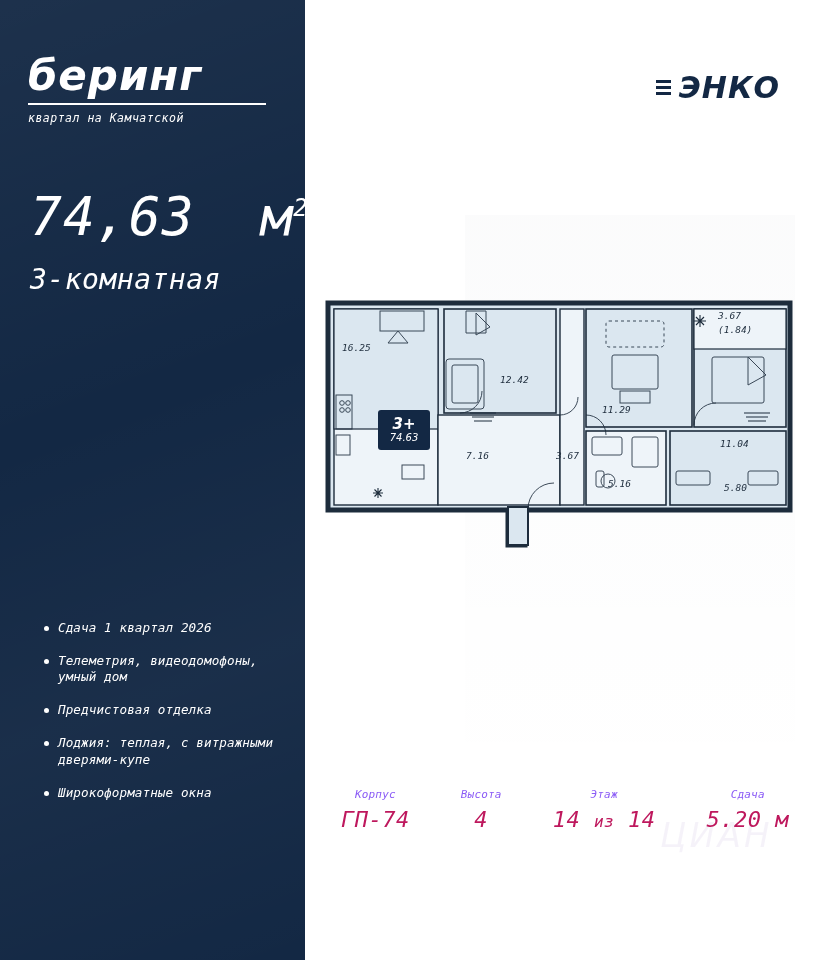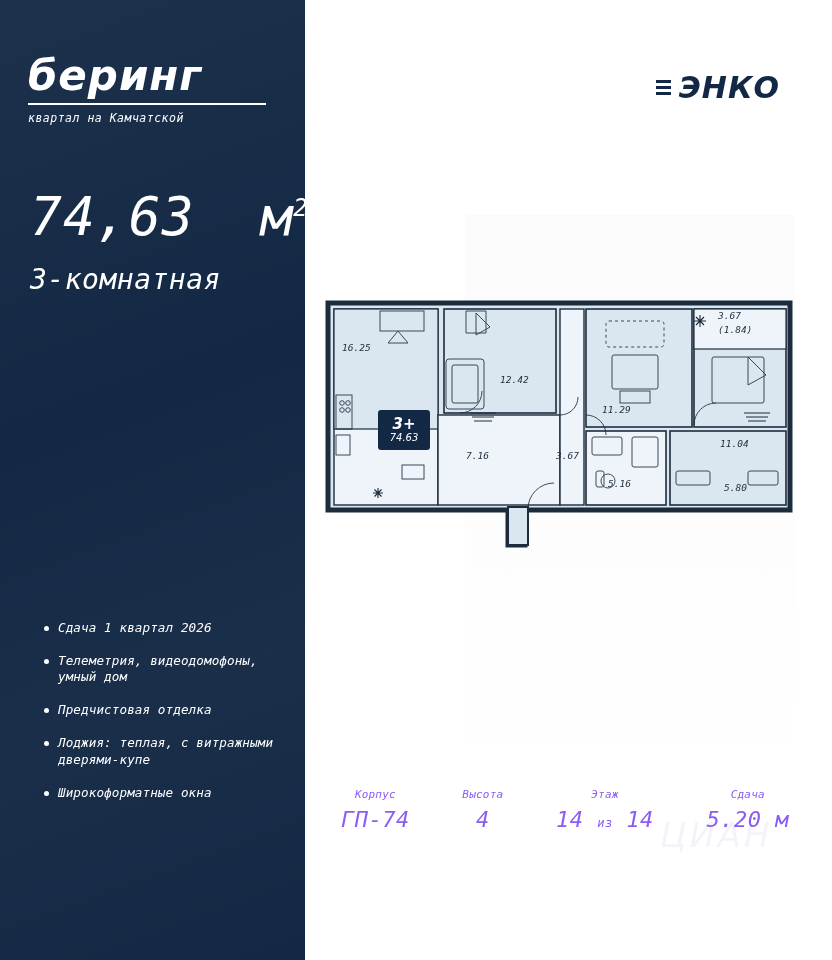--- a/index.html
+++ b/index.html
@@ -175,26 +175,26 @@
   }
   .info-col { text-align: center; }
   .info-label {
     font-size: 11px;
     color: #8b5cf6;
     margin-bottom: 6px;
     letter-spacing: 0.2px;
   }
   .info-value {
     font-size: 22px;
-    color: #8b5cf6;
+    color: #be185d;
     letter-spacing: 0.5px;
     white-space: nowrap;
   }
   .info-value .small {
-    font-size: 12px;
+    font-size: 16px;
   }
 </style>
 </head>
 <body>
 
 <div class="page">
 
   <aside class="sidebar">
 
     <div class="logo-block">

